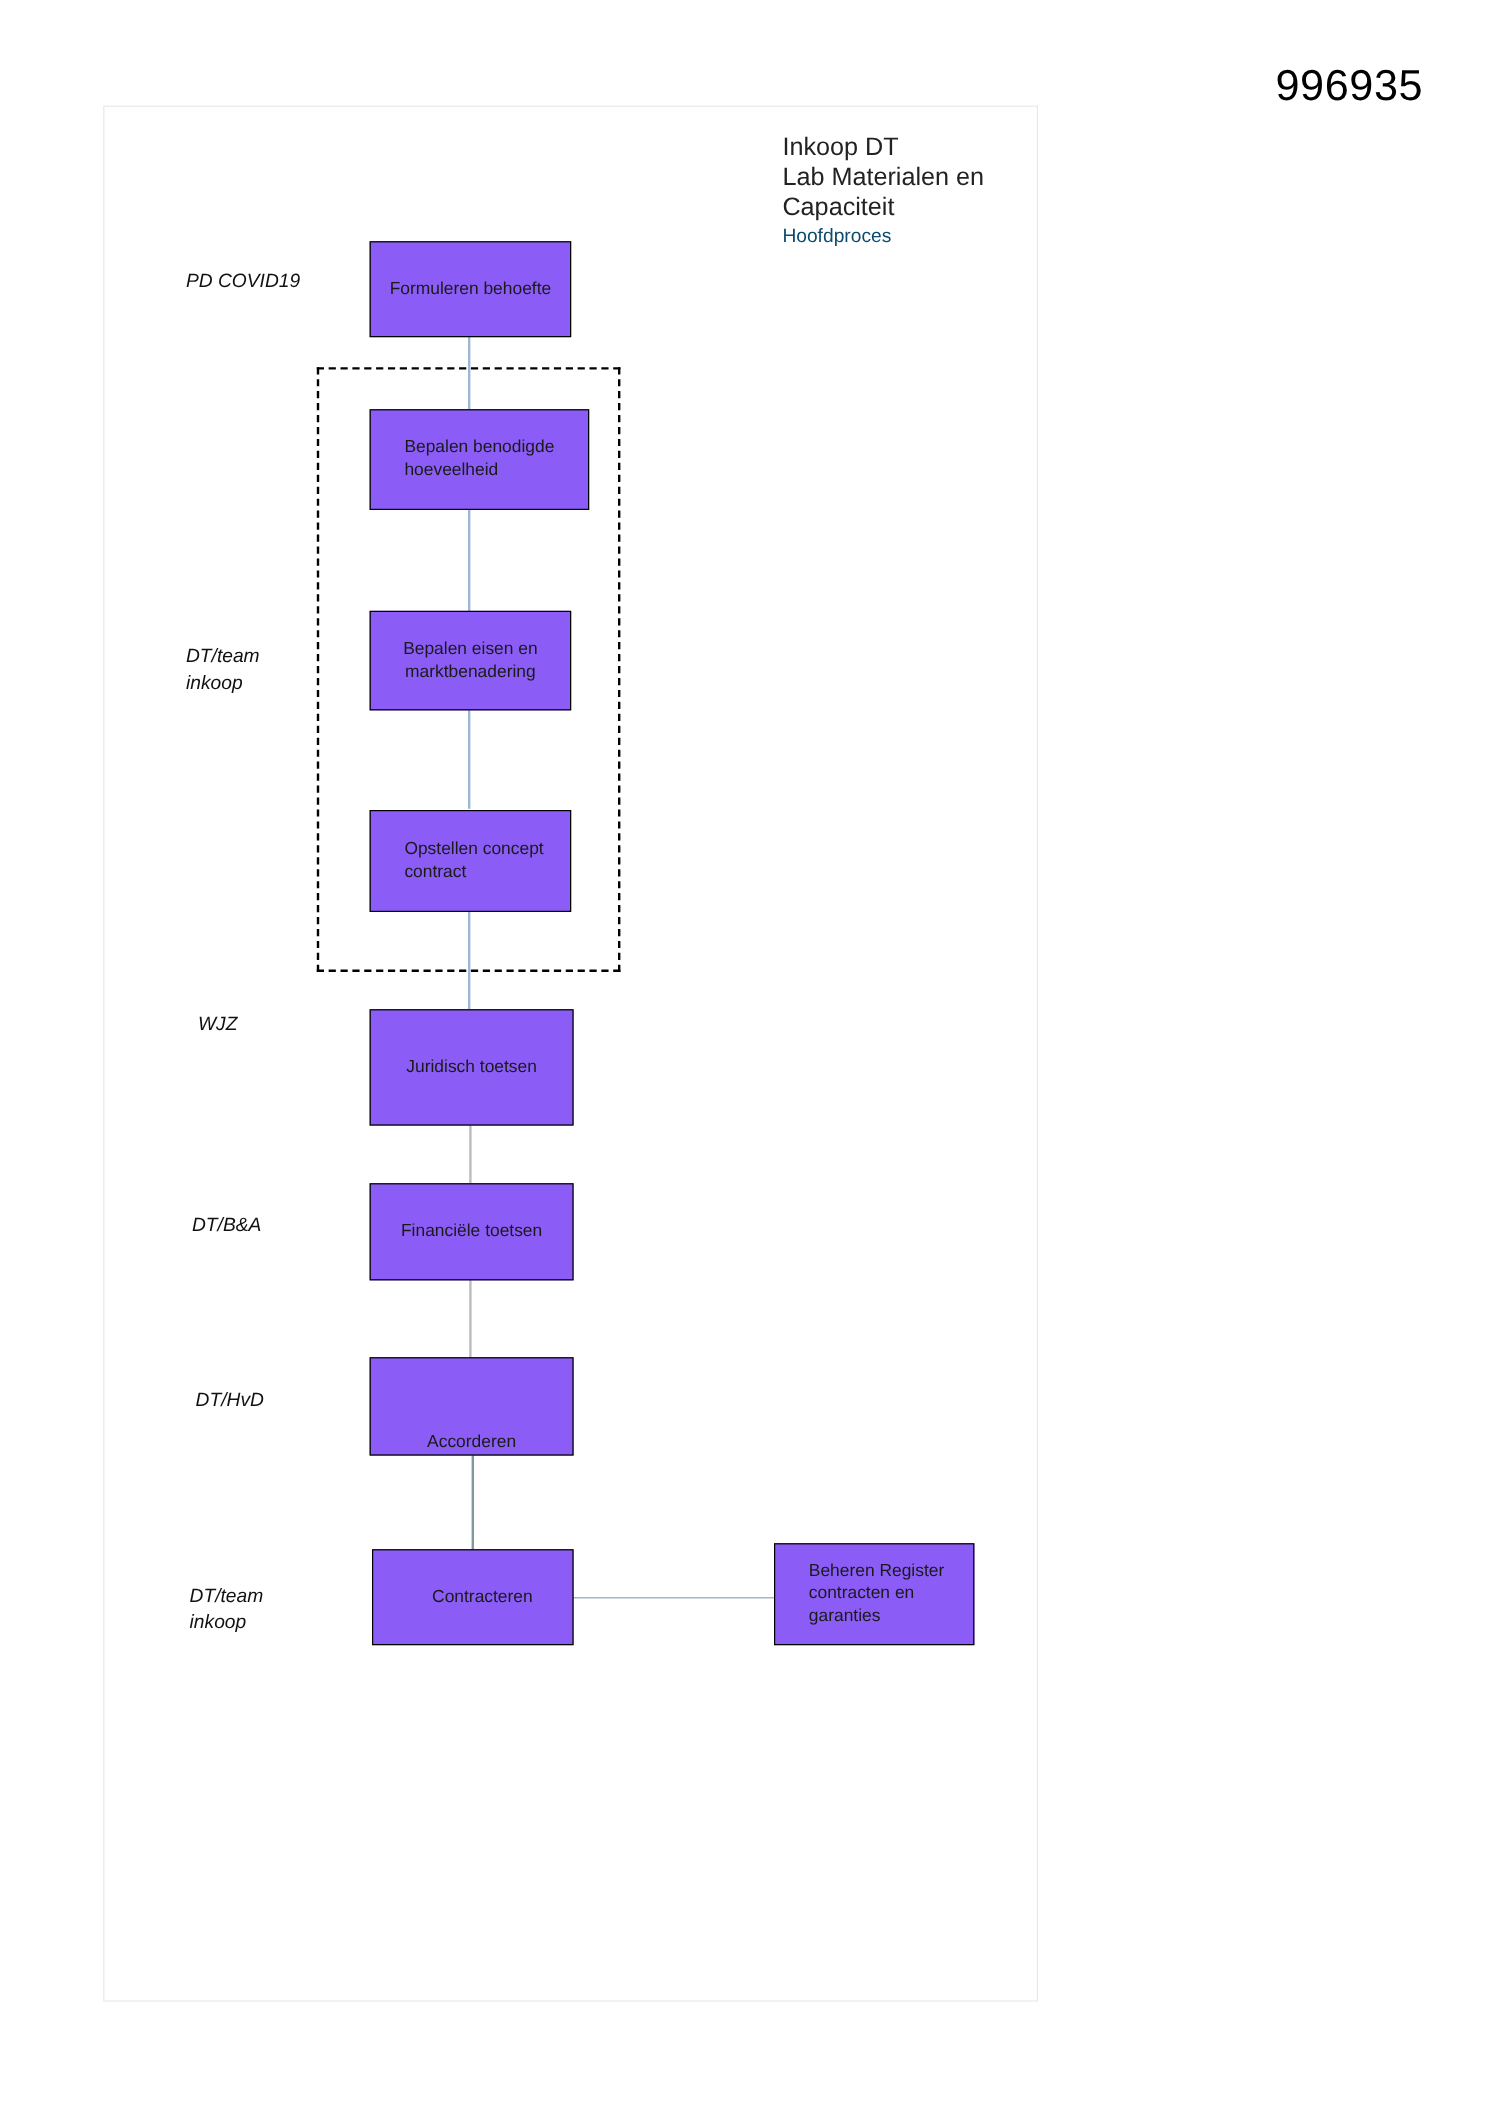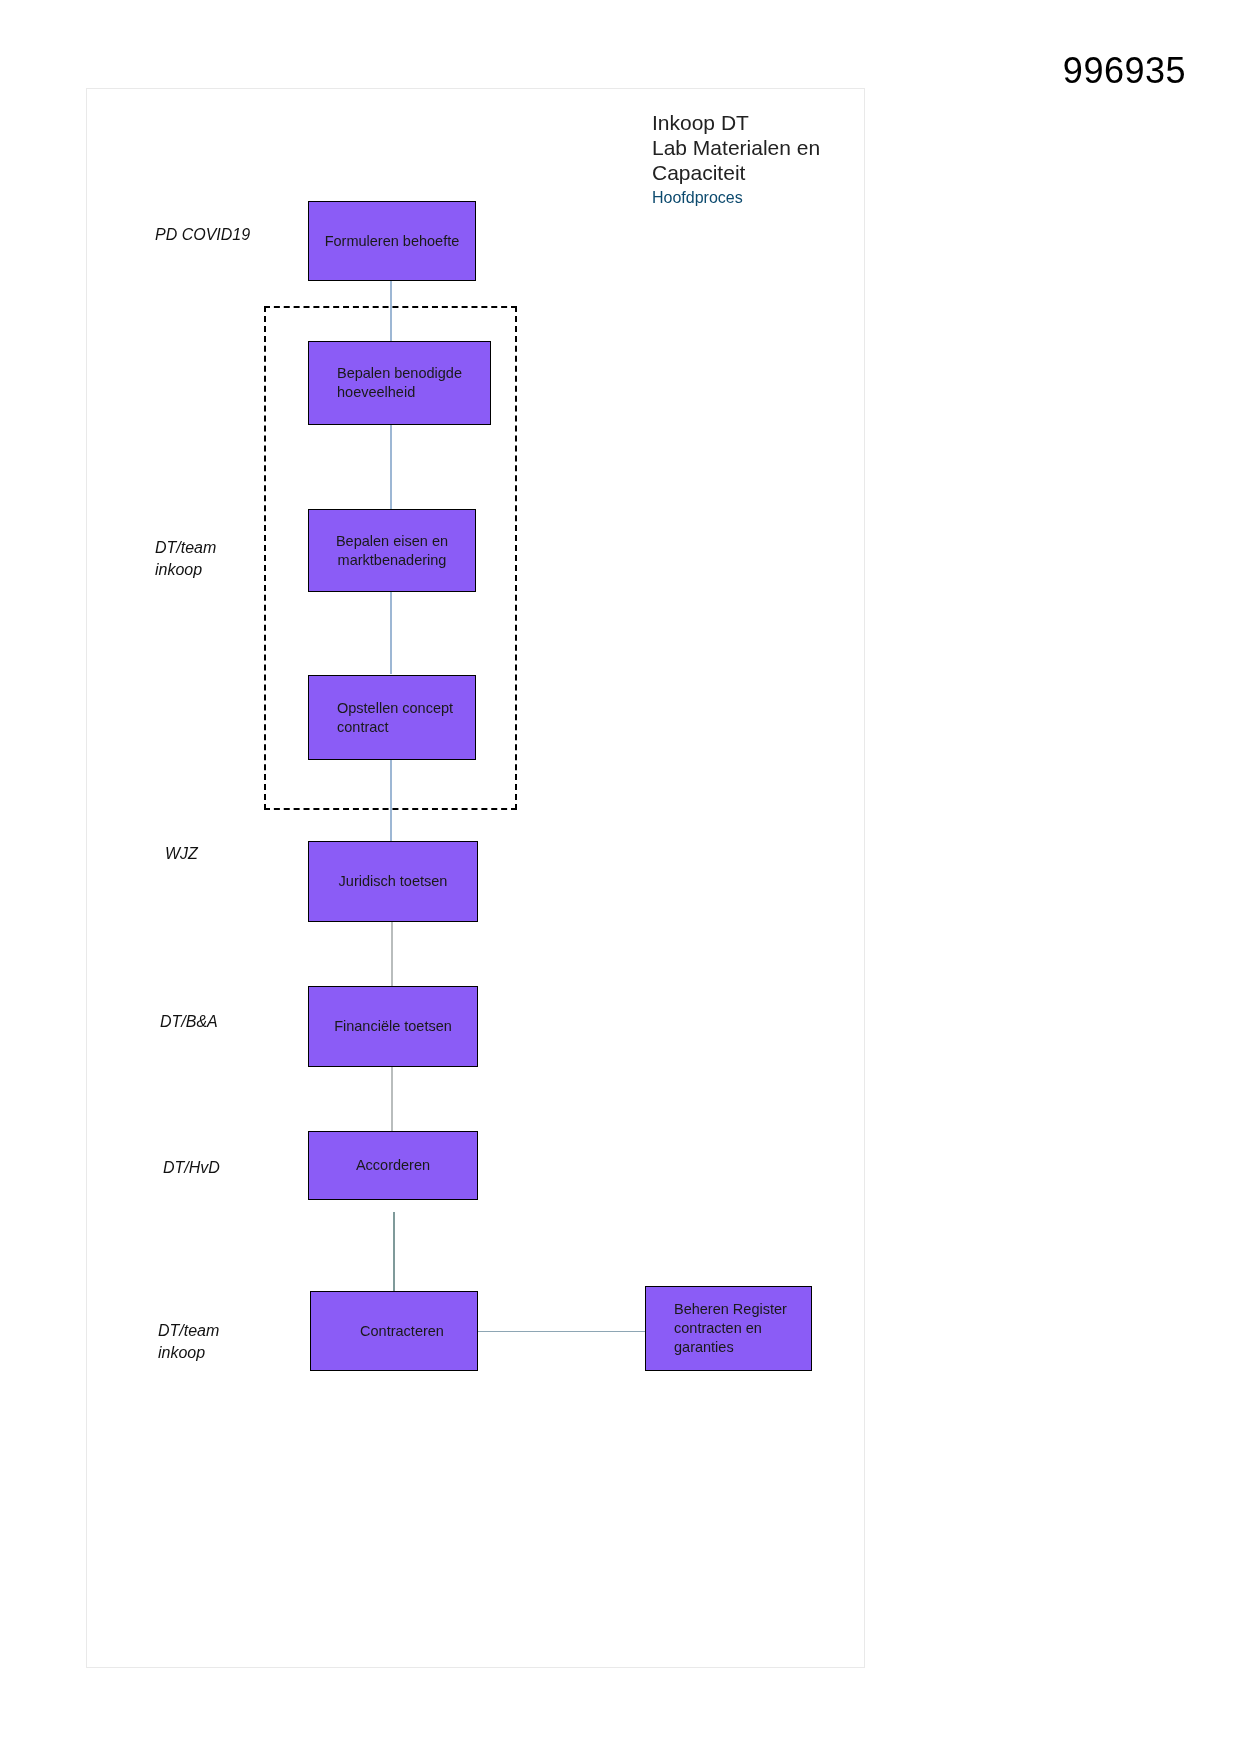--- a/index.html
+++ b/index.html
@@ -164,29 +164,29 @@
 <div class="node center" style="left:308px; top:509px; width:168px; height:83px;">
   <span class="node-label">Bepalen eisen
 en marktbenadering</span>
 </div>
 
 <div class="node left" style="left:308px; top:675px; width:168px; height:85px;">
   <span class="node-label">Opstellen concept
 contract</span>
 </div>
 
-<div class="node center" style="left:308px; top:841px; width:170px; height:81px;">
+<div class="node center" style="left:308px; top:841px; width:170px; height:97px;">
   <span class="node-label">Juridisch toetsen</span>
 </div>
 
 <div class="node center" style="left:308px; top:986px; width:170px; height:81px;">
   <span class="node-label">Financiële toetsen</span>
 </div>
 
-<div class="node center" style="left:308px; top:1131px; width:170px; height:69px;">
+<div class="node center" style="left:308px; top:1131px; width:170px; height:82px;align-items:flex-end;">
   <span class="node-label">Accorderen</span>
 </div>
 
 <div class="node center" style="left:310px; top:1291px; width:168px; height:80px;padding-left:16px;">
   <span class="node-label">Contracteren</span>
 </div>
 
 <div class="node left" style="left:645px; top:1286px; width:167px; height:85px;">
   <span class="node-label">Beheren
 Register contracten

